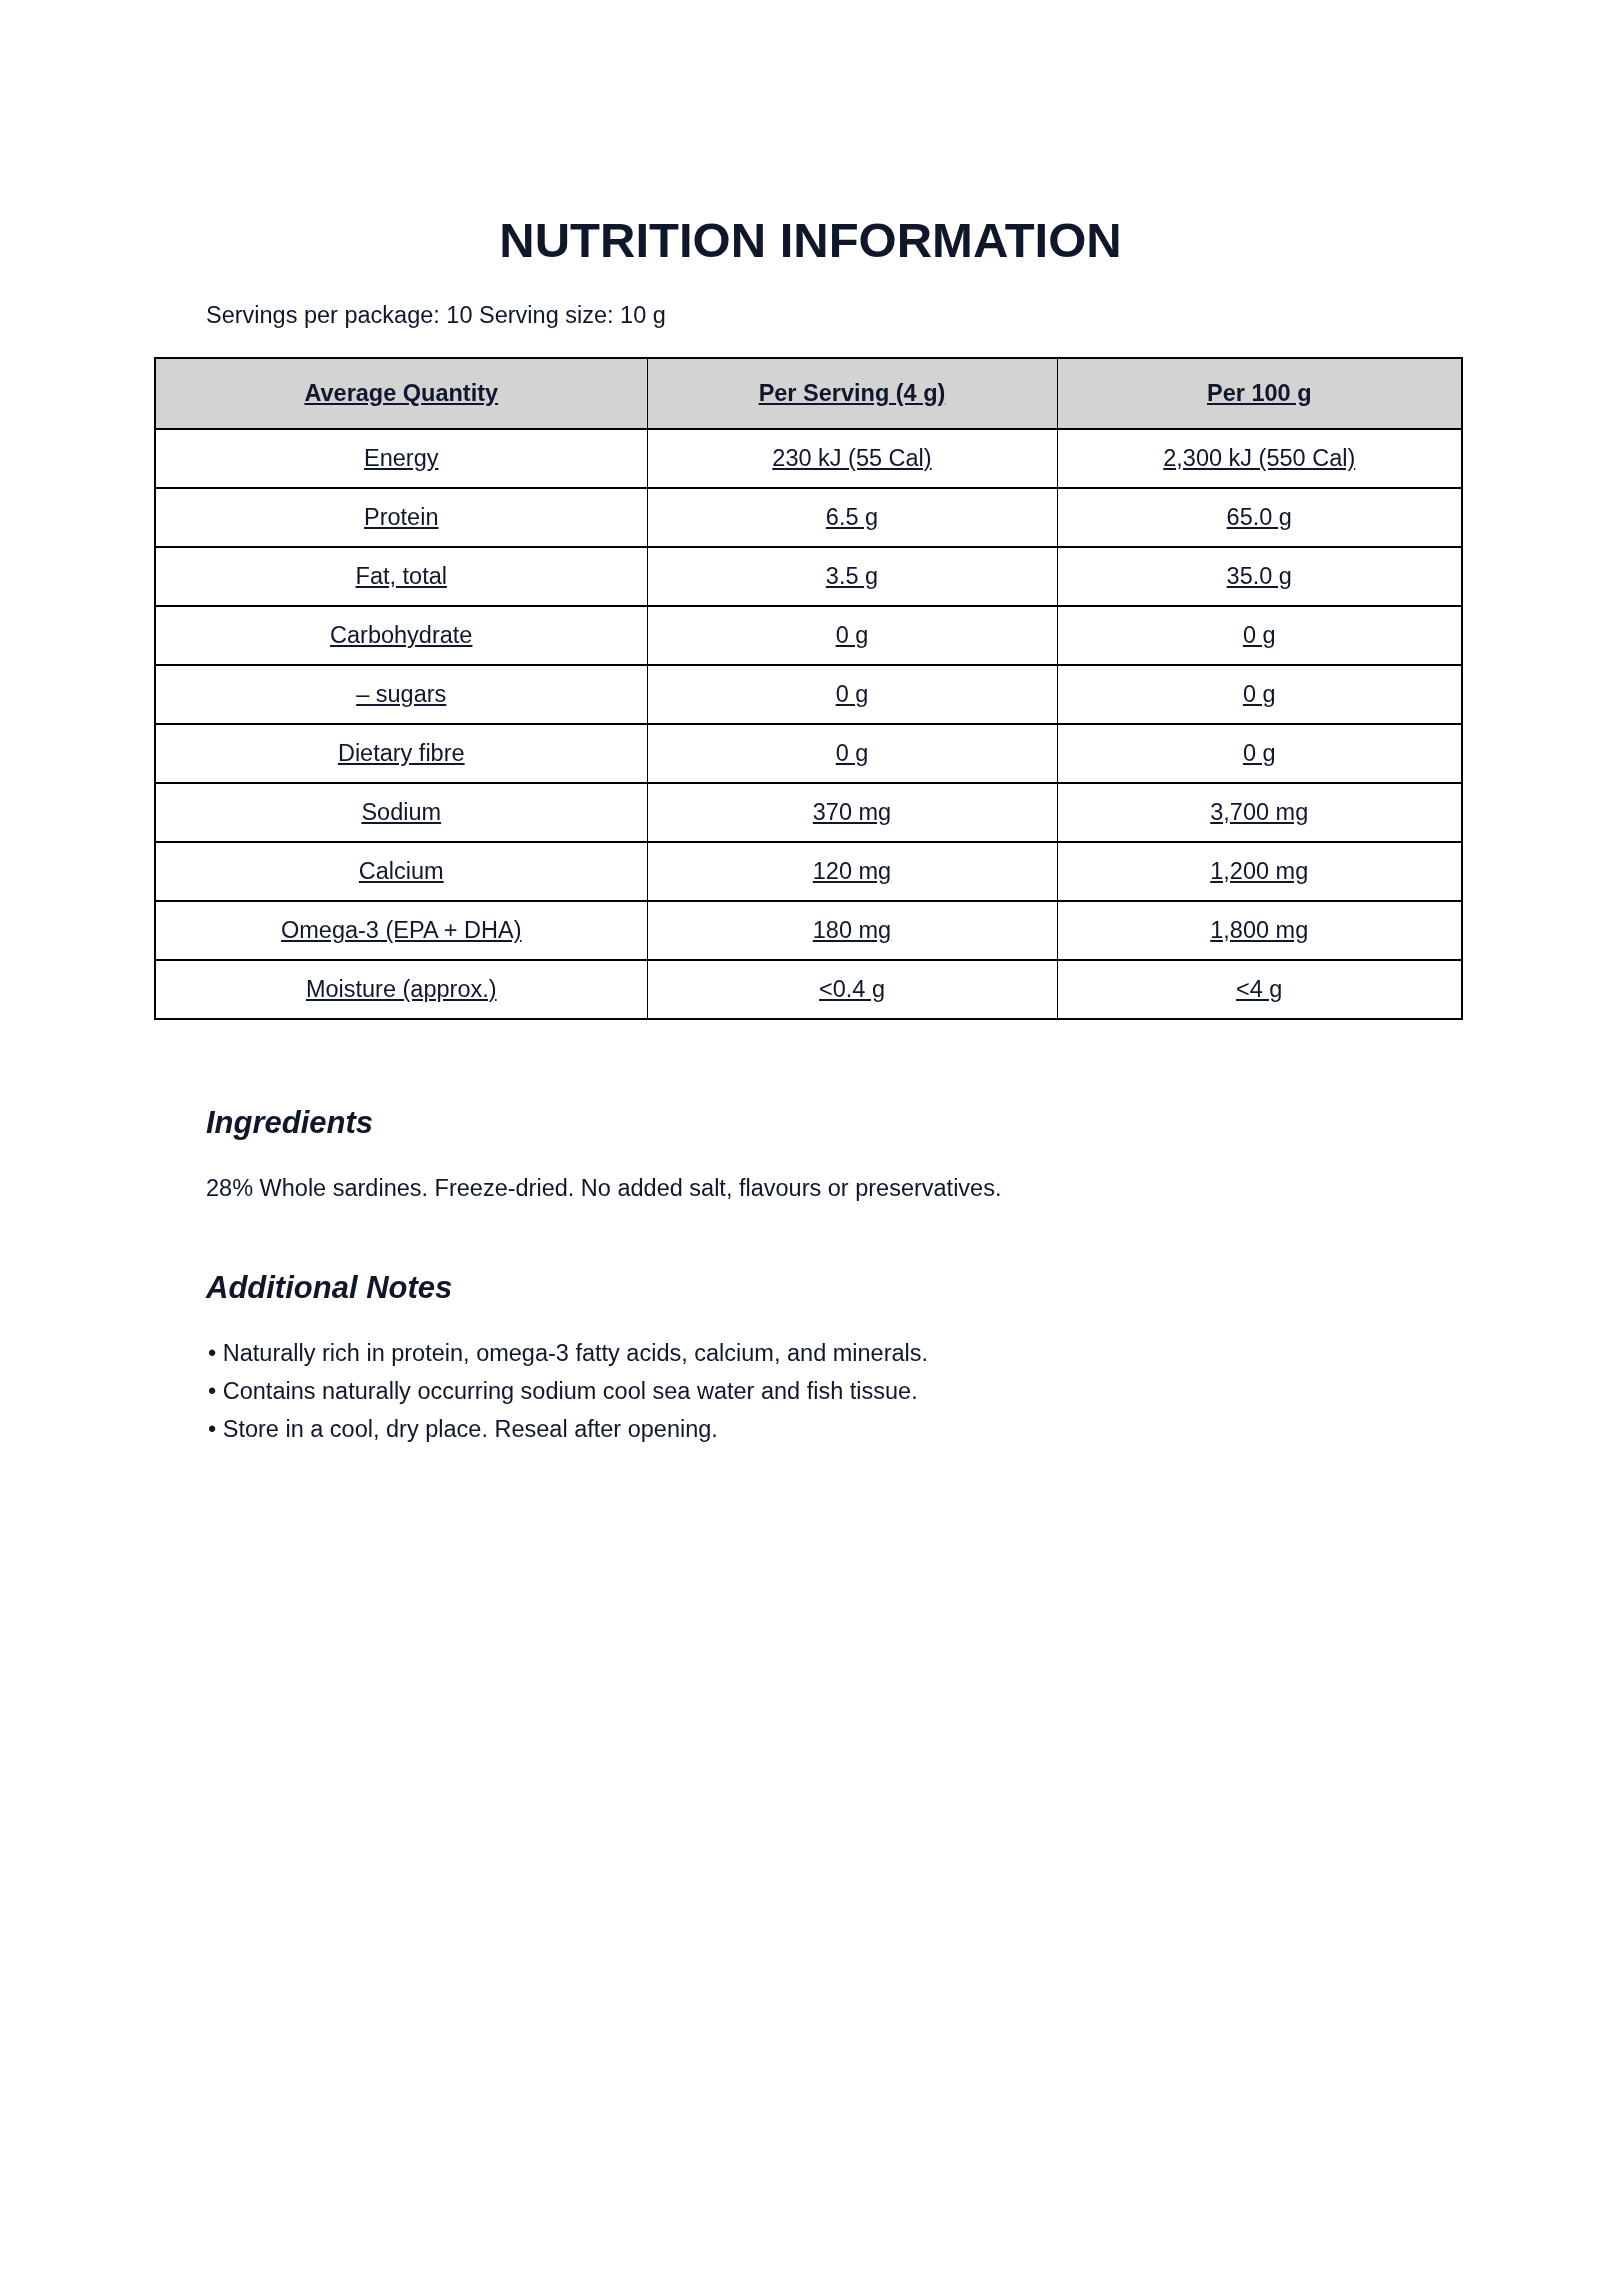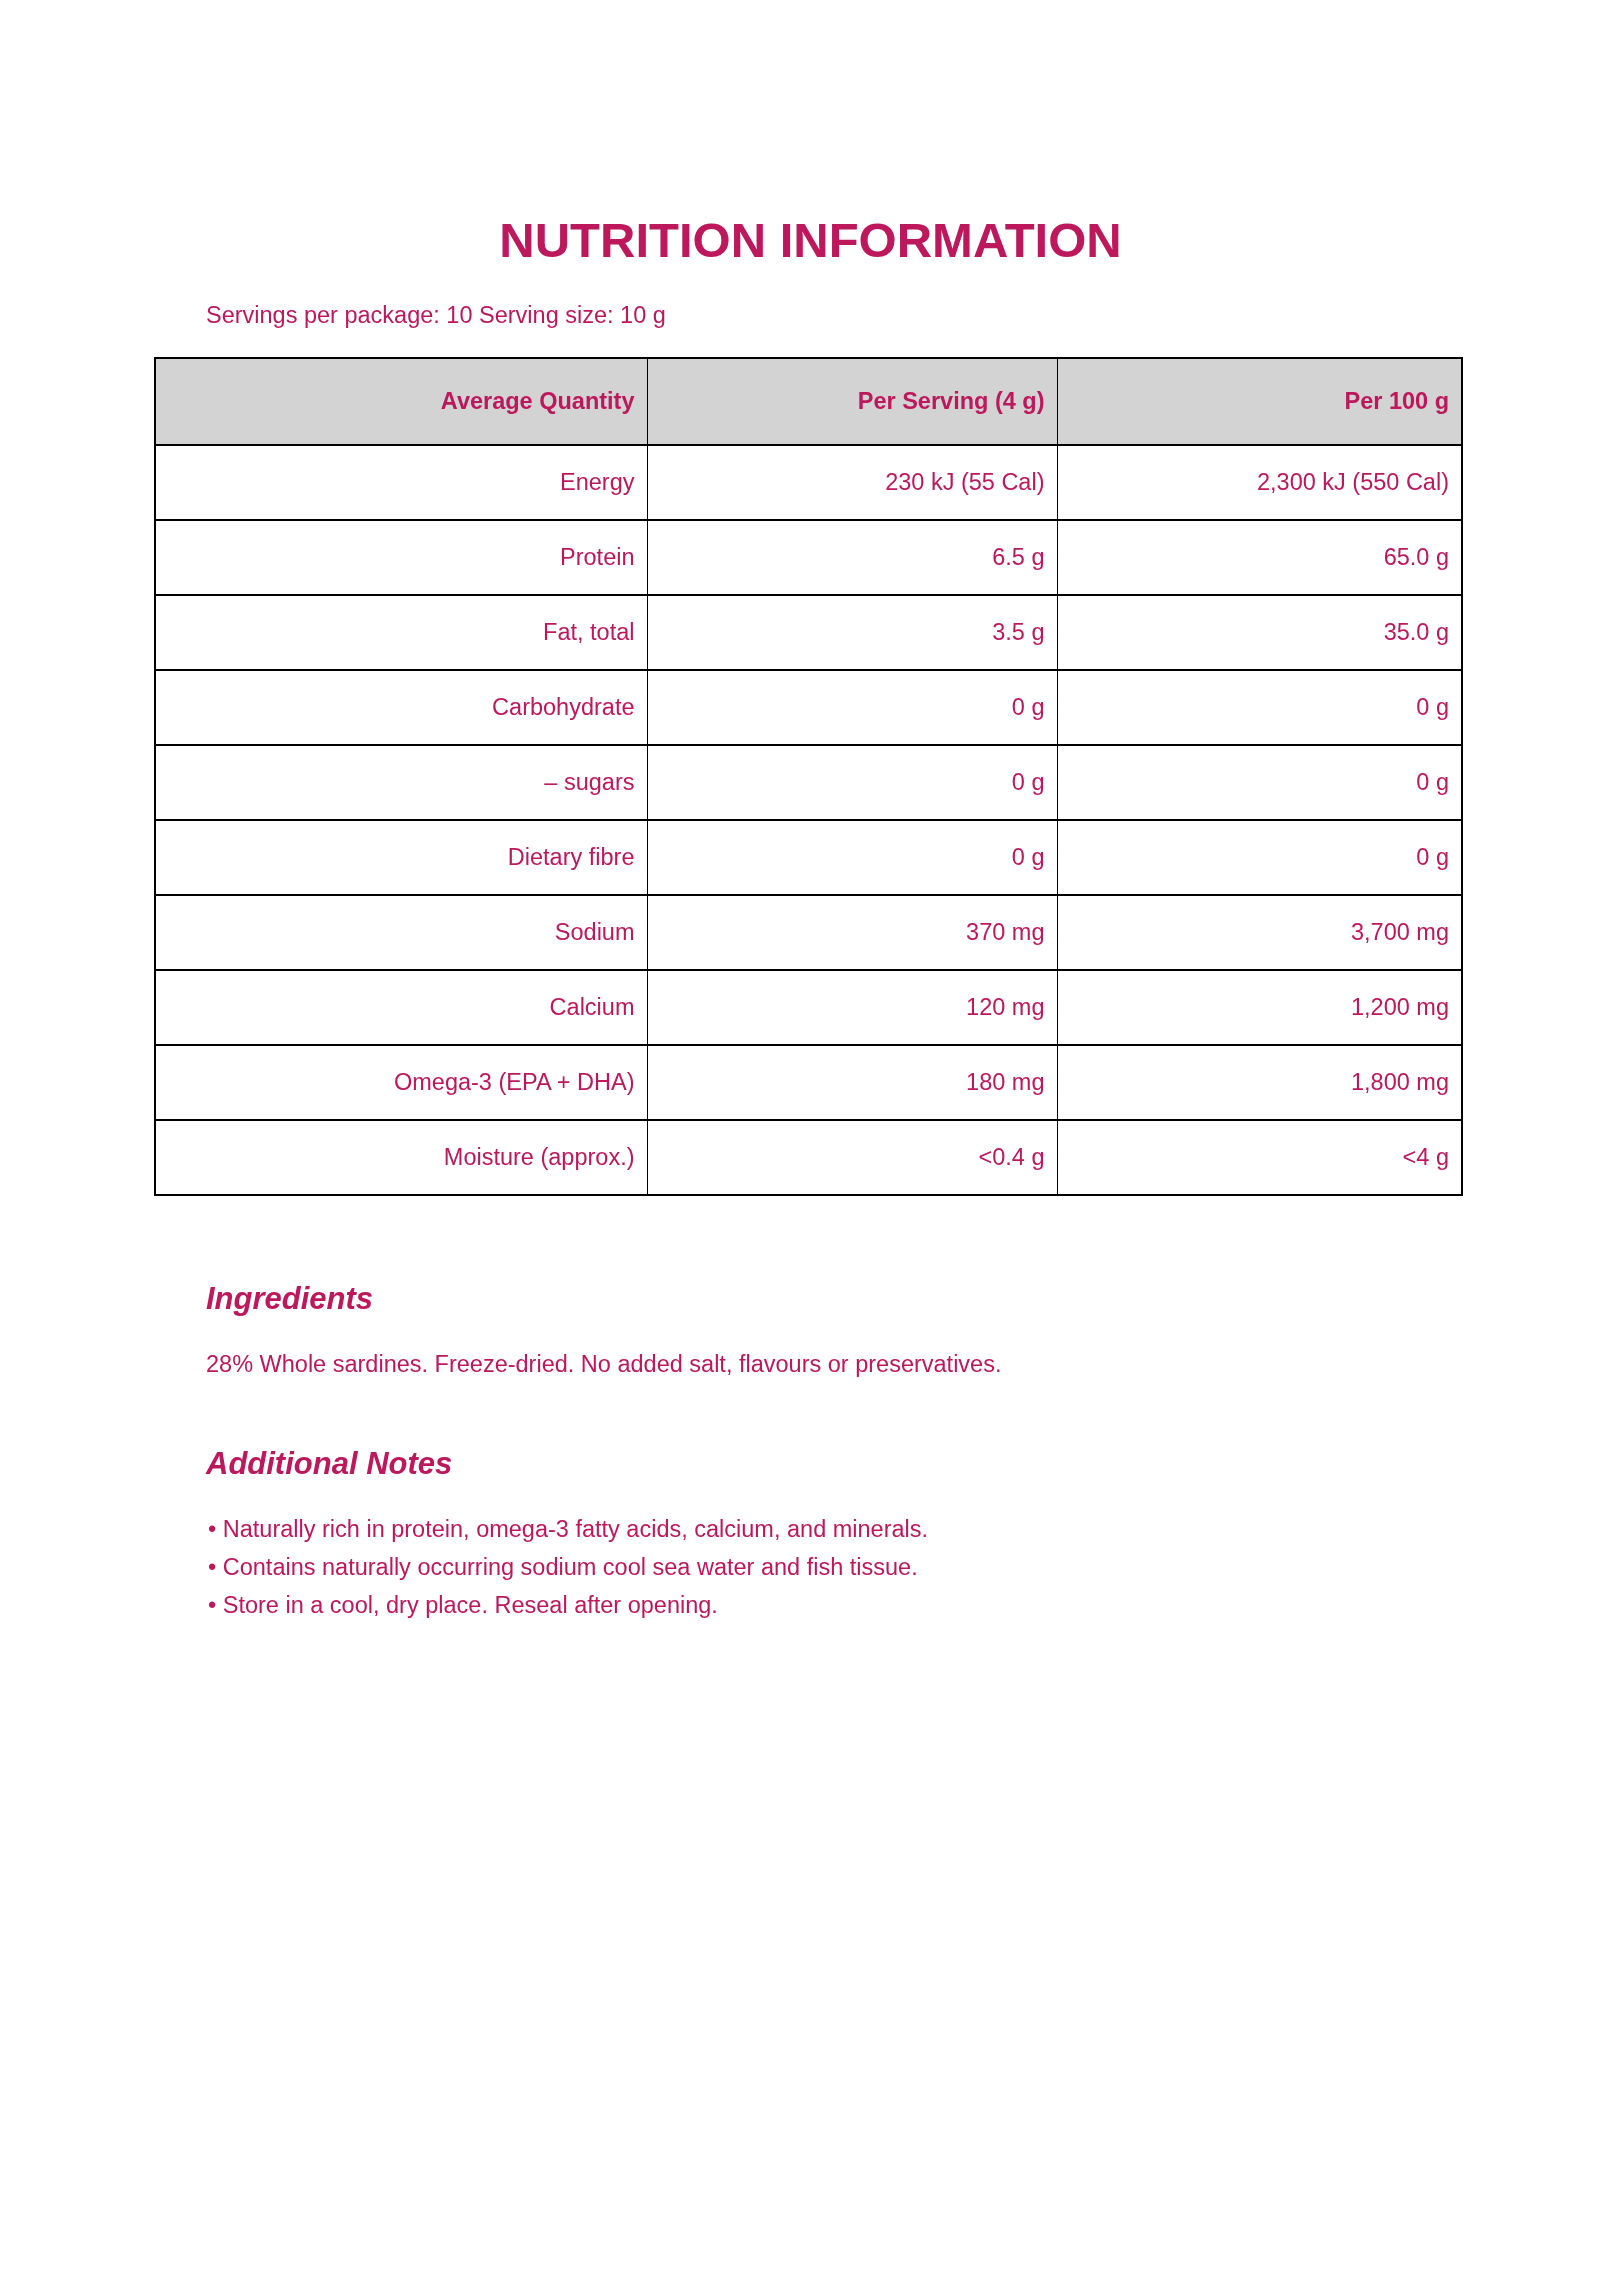--- a/index.html
+++ b/index.html
@@ -5,21 +5,21 @@
   html, body {
     margin: 0;
     padding: 0;
     background: #ffffff;
   }
   .page {
     position: relative;
     width: 1621px;
     height: 2293px;
     background: #ffffff;
-    color: #be185d;
+    color: #0f172a;
     font-family: "Liberation Sans", "DejaVu Sans", sans-serif;
     box-sizing: border-box;
     padding-top: 216px;
     overflow: hidden;
   }
   .title {
     margin: 0;
     text-align: center;
     font-size: 49px;
     font-weight: 700;
@@ -35,24 +35,25 @@
     width: 1307px;
     border-collapse: collapse;
     table-layout: fixed;
     border: 2px solid #000;
   }
   table.nutrition-table th,
   table.nutrition-table td {
     border: 1px solid #000;
     border-top-width: 2px;
     border-bottom-width: 2px;
-    text-align: right;
+    text-align: center;
     vertical-align: middle;
     font-size: 23.5px;
-    padding: 12px;
+    padding: 4px;
+    text-decoration: underline;
   }
   table.nutrition-table th {
     height: 61px;
     font-weight: 700;
   }
   table.nutrition-table td {
     height: 49px;
     font-weight: 400;
   }
   col.c1 { width: 492px; }

